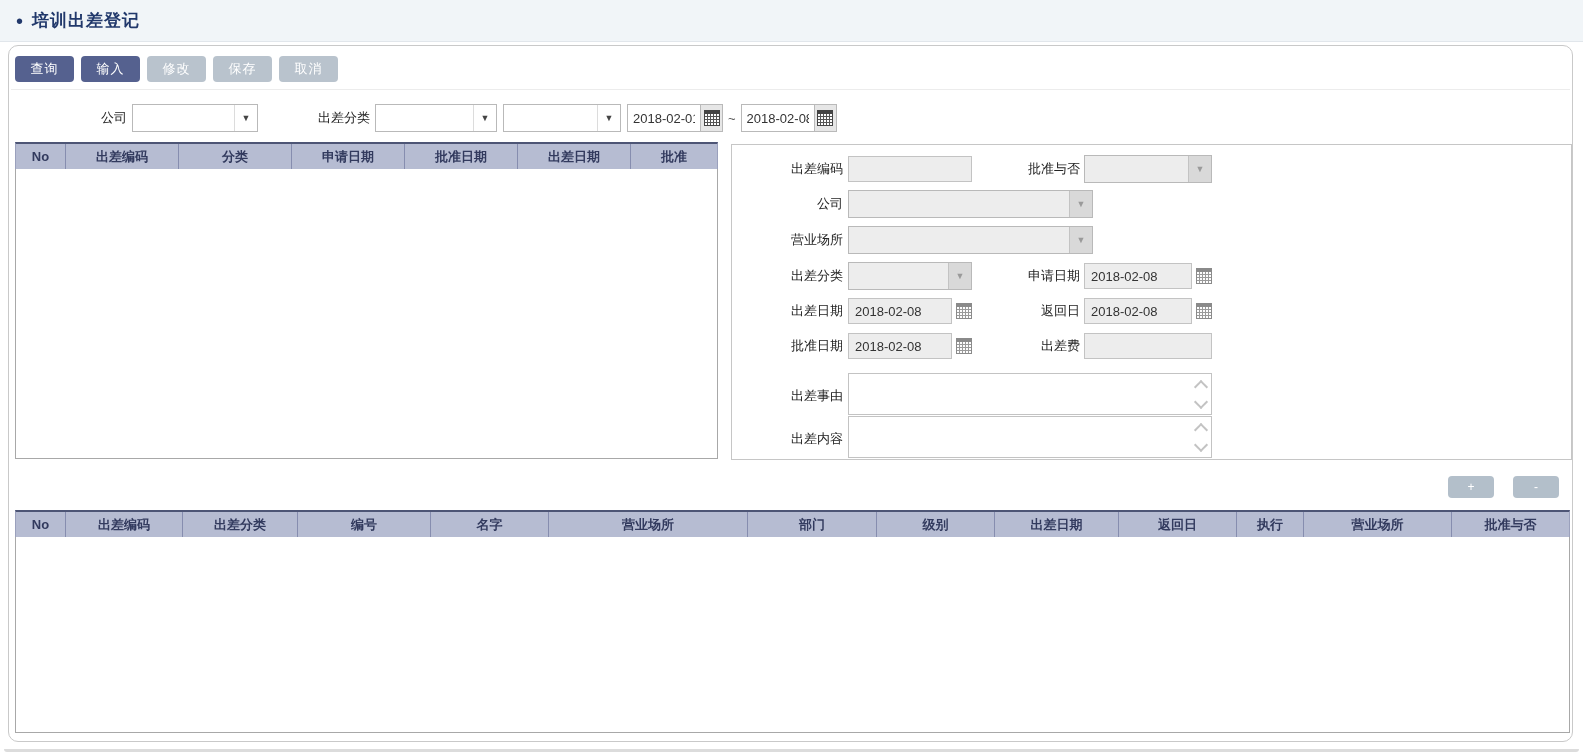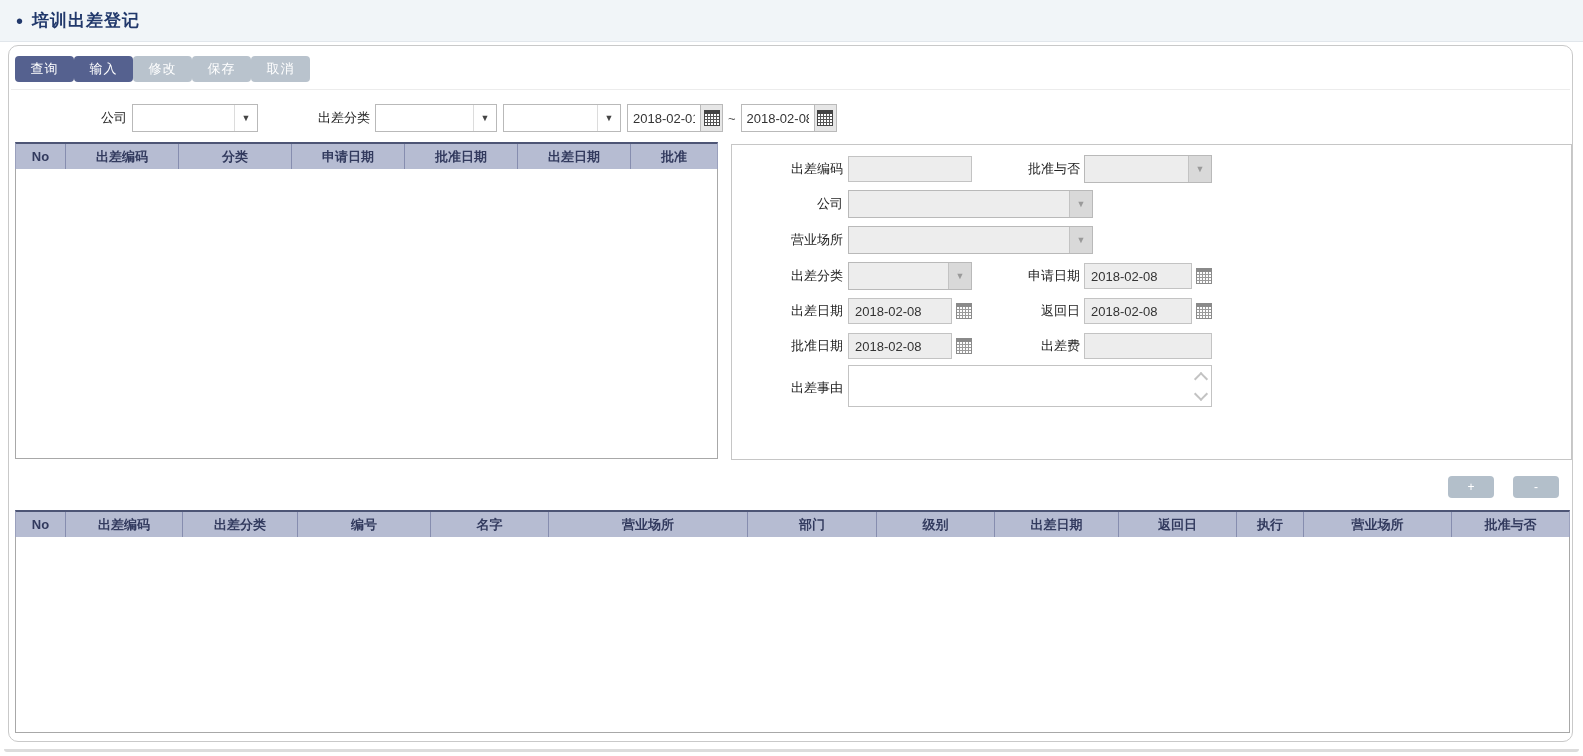--- a/index.html
+++ b/index.html
@@ -18,21 +18,21 @@
   .titlebar .pg-title{color:#21386b;font-size:17px;font-weight:bold;letter-spacing:1px;}
 
   
   .panel{
     position:absolute;left:8px;top:45px;width:1565px;height:697px;
     background:#fff;border:1px solid #c9c9c9;border-radius:10px;box-sizing:border-box;
   }
   .under-line{position:absolute;left:4px;right:4px;top:749px;height:3px;background:#dcdcdc;border-radius:0 0 4px 4px;}
 
   
-  .toolbar{position:absolute;left:6px;top:10px;display:flex;gap:0;}
+  .toolbar{position:absolute;left:6px;top:10px;display:flex;gap:7px;}
   .btn{
     width:59px;height:26px;border:none;border-radius:4px;color:#fff;
     font-size:13px;font-family:inherit;cursor:pointer;letter-spacing:1px;
   }
   .btn.on{background:#55618f;}
   .btn.off{background:#b9c3cd;cursor:default;}
   .toolbar-sep{position:absolute;left:2px;right:2px;top:43px;border-top:1px solid #ececec;}
 
   
   .filterbar{position:absolute;left:0;top:56px;right:0;height:32px;display:flex;align-items:center;font-size:13px;color:#222;}
@@ -242,31 +242,41 @@
       <span class="f1">
         <input class="inp" style="width: 104px;" disabled="" value="2018-02-08">
         <span class="cal lite"></span>
       </span>
       <span class="lab2">出差费</span>
       <span class="f2">
         <input class="inp" style="width: 128px;" disabled="" value="">
       </span>
     </div>
 
-    <div class="frow" style="top:220px">
+    <div class="frow" style="top:228px">
       <span class="lab1">出差事由</span>
       <span class="f1">
         <span class="ta-wrap">
           <textarea class="ta" style=""></textarea>
           <span class="chev up"></span>
           <span class="chev down"></span>
         </span>
       </span>
     </div>
 
+    <div class="frow" style="top:271px">
+      <span class="lab1">出差内容</span>
+      <span class="f1">
+        <span class="ta-wrap">
+          <textarea class="ta" style=""></textarea>
+          <span class="chev up"></span>
+          <span class="chev down"></span>
+        </span>
+      </span>
+    </div>
 
   </div>
 
   <button class="mini-btn" style="left:1439px;top:430px">+</button>
   <button class="mini-btn" style="left:1504px;top:430px">-</button>
 
   <div class="grid" style="left:6px;top:464px;width:1555px;height:223px">
     <div class="thead">
       <div class="th" style="width:50px">No</div>
       <div class="th" style="width:117px">出差编码</div>

